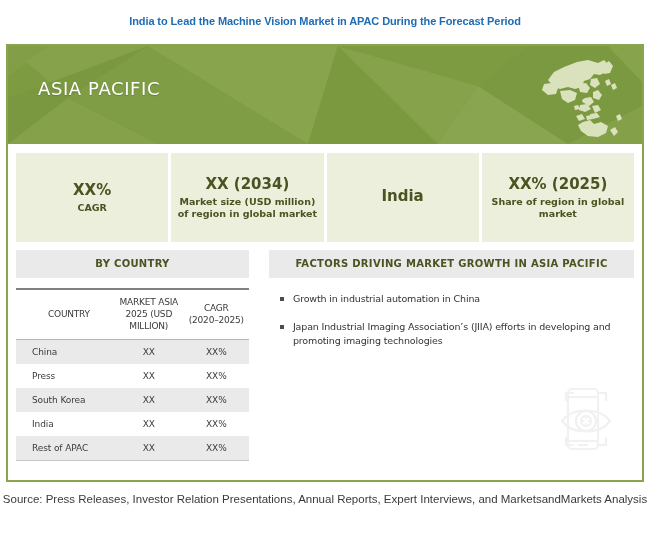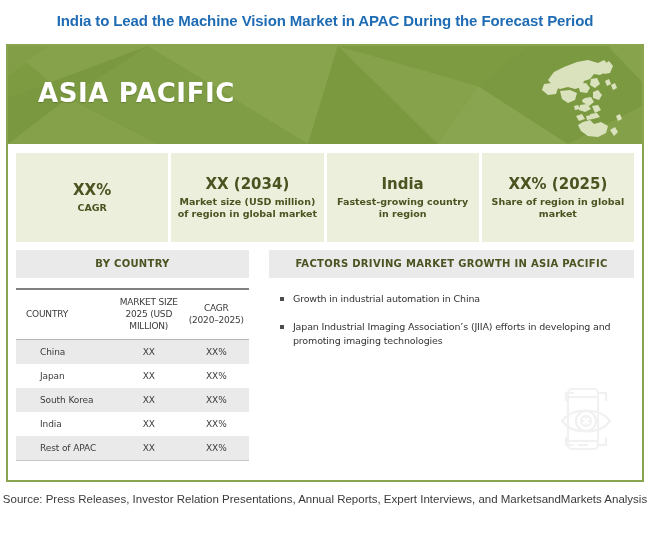--- a/index.html
+++ b/index.html
@@ -13,21 +13,21 @@
     font-family: "Liberation Sans", sans-serif;
     color: #333333;
     overflow: hidden;
     position: relative;
   }
 
   
   .page-title {
     text-align: center;
     color: #1f6cb4;
-    font-size: 15px;
+    font-size: 11px;
     font-weight: bold;
     letter-spacing: -0.1px;
     padding-top: 11px;
     height: 20px;
     line-height: 20px;
     white-space: nowrap;
   }
 
   
   .card {
@@ -53,22 +53,22 @@
     inset: 0;
     width: 100%;
     height: 100%;
     display: block;
   }
   .banner-title {
     position: absolute;
     left: 30px;
     top: 32px;
     color: #ffffff;
-    font-size: 26px;
-    font-weight: bold;
+    font-size: 18px;
+    font-weight: normal;
     letter-spacing: 0.6px;
     font-family: "DejaVu Sans", sans-serif;
     text-shadow: 0 1px 1px rgba(60,80,25,0.35);
     z-index: 3;
   }
   .banner-map {
     position: absolute;
     right: 16px;
     top: 8px;
     width: 96px;
@@ -150,34 +150,34 @@
     color: #3b3b3b;
     padding: 6px 2px 7px 2px;
     text-align: center;
     vertical-align: middle;
     line-height: 12px;
     border-bottom: 1px solid #b4b4b4;
     font-family: "DejaVu Sans", sans-serif;
     letter-spacing: -0.2px;
   }
   table.country-table th.col-country {
-    text-align: left;
+    text-align: center;
     padding-left: 10px;
   }
   table.country-table td {
     font-size: 9px;
     color: #3b3b3b;
     padding: 7px 2px;
     text-align: center;
     font-family: "DejaVu Sans", sans-serif;
     letter-spacing: -0.1px;
   }
   table.country-table td.col-country {
     text-align: left;
-    padding-left: 24px;
+    padding-left: 16px;
   }
   table.country-table tr.shaded td {
     background: #eaeaea;
   }
   table.country-table tr:last-child td {
     border-bottom: 1px solid #c8c8c8;
   }
   col.c1 { width: 42%; }
   col.c2 { width: 30%; }
   col.c3 { width: 28%; }
@@ -290,21 +290,20 @@
     <div class="stat">
       <div class="stat-value">XX%</div>
       <div class="stat-label">CAGR</div>
     </div>
     <div class="stat">
       <div class="stat-value">XX (2034)</div>
       <div class="stat-label">Market size (USD million) of region in global market</div>
     </div>
     <div class="stat">
       <div class="stat-value">India</div>
-      <div class="stat-label">Fastest-growing country in region</div>
     </div>
     <div class="stat">
       <div class="stat-value">XX% (2025)</div>
       <div class="stat-label">Share of region in global market</div>
     </div>
   </div>
 
   <div class="panels">
 
     <div class="panel-left">
@@ -315,37 +314,37 @@
             <col class="c1">
             <col class="c2">
             <col class="c3">
           </colgroup>
         <thead>
           <tr>
             <th class="col-country">
               <span>COUNTRY</span>
             </th>
             <th>
-              <span>MARKET SIZE</span><br>
+              <span>MARKET ASIA</span><br>
               <span>2025 (USD MILLION)</span>
             </th>
             <th>
               <span>CAGR</span><br>
               <span>(2020–2025)</span>
             </th>
           </tr>
         </thead>
         <tbody>
           <tr class="shaded">
             <td class="col-country">China</td>
             <td>XX</td>
             <td>XX%</td>
           </tr>
           <tr>
-            <td class="col-country">Japan</td>
+            <td class="col-country">Press</td>
             <td>XX</td>
             <td>XX%</td>
           </tr>
           <tr class="shaded">
             <td class="col-country">South Korea</td>
             <td>XX</td>
             <td>XX%</td>
           </tr>
           <tr>
             <td class="col-country">India</td>

